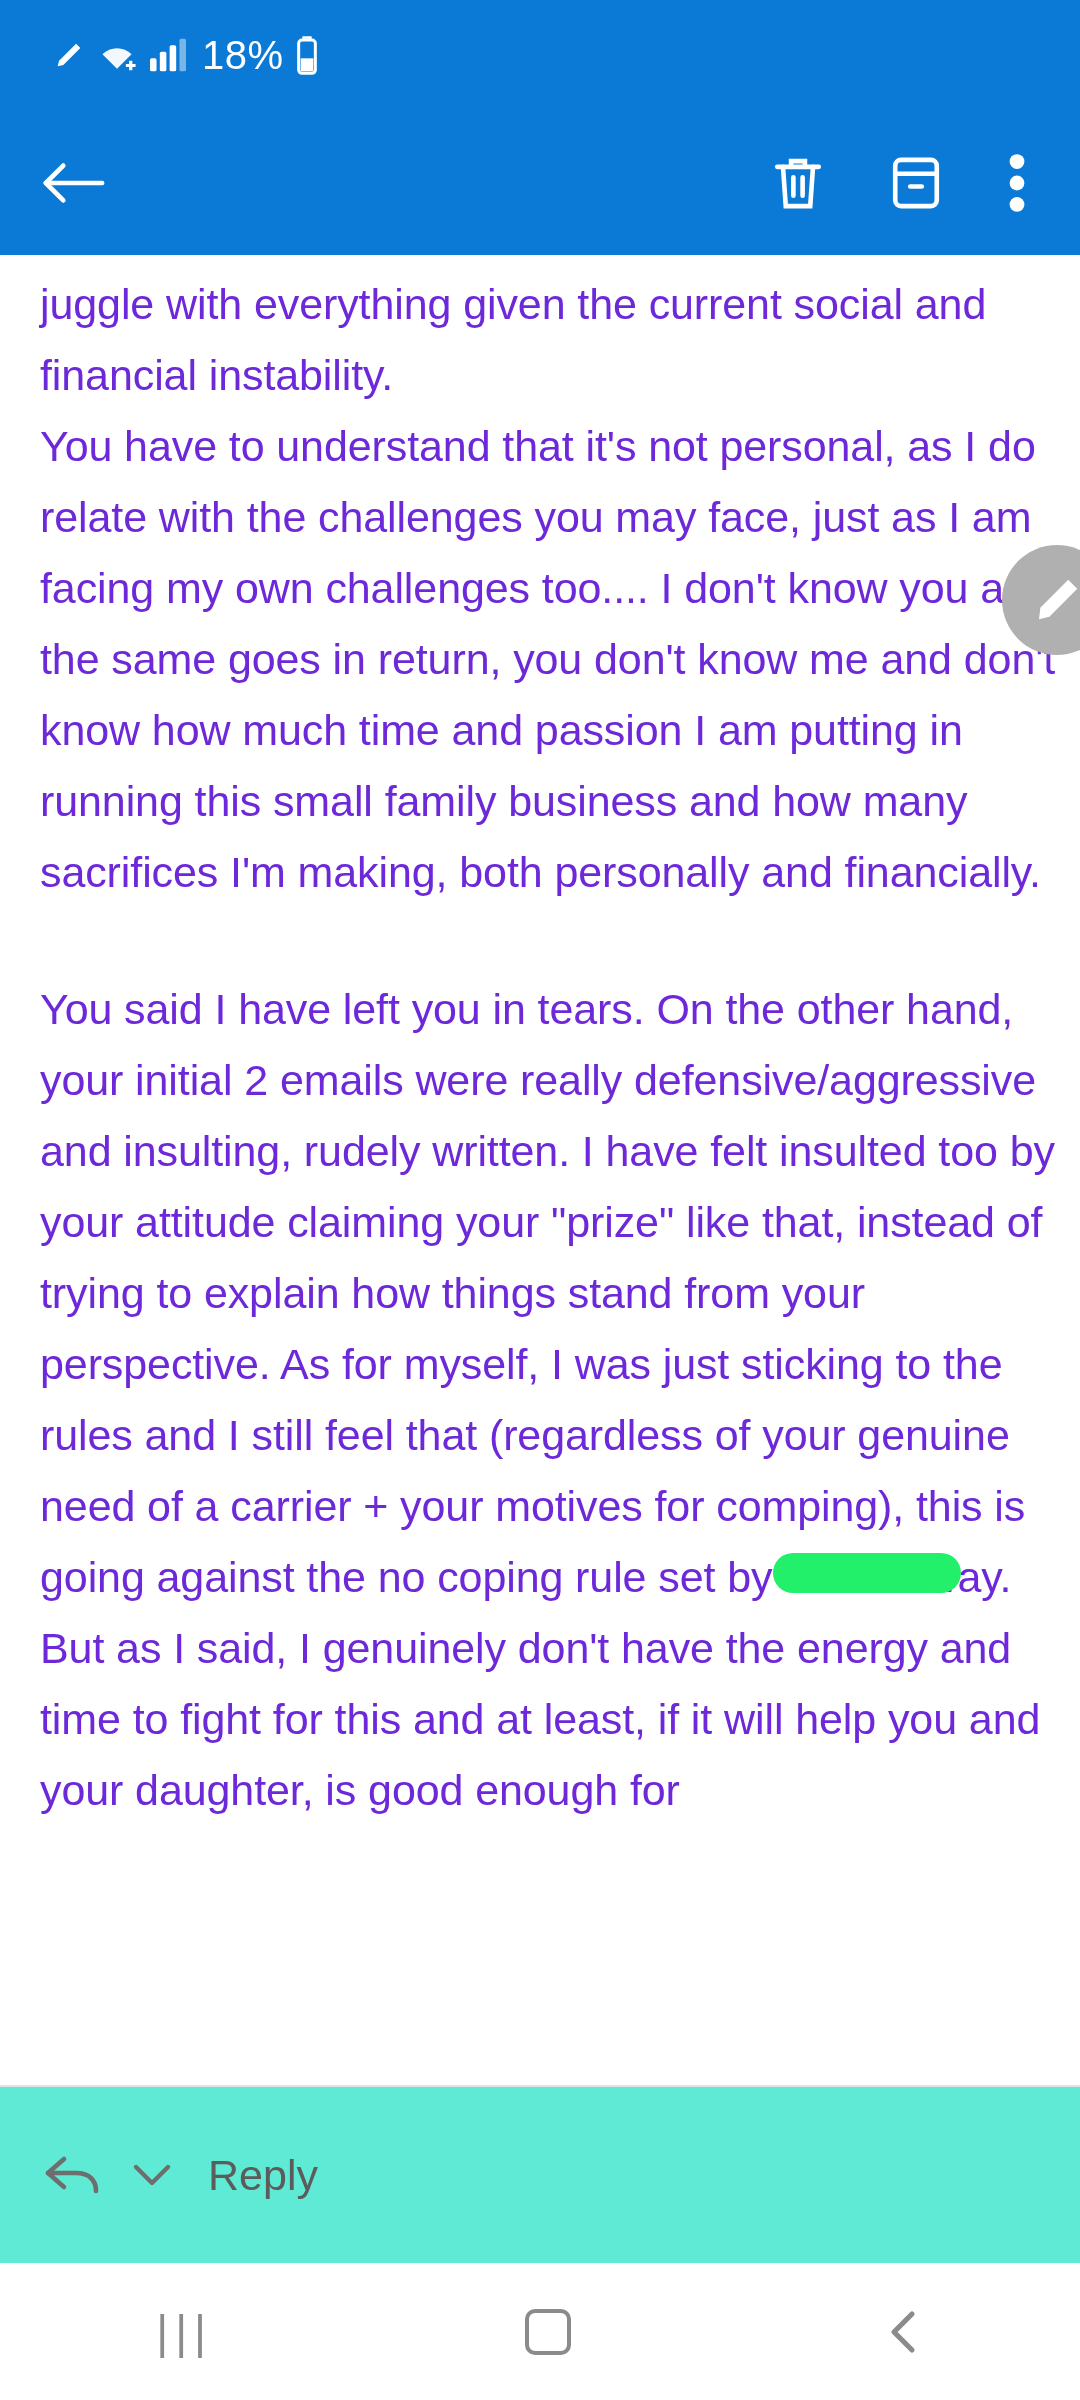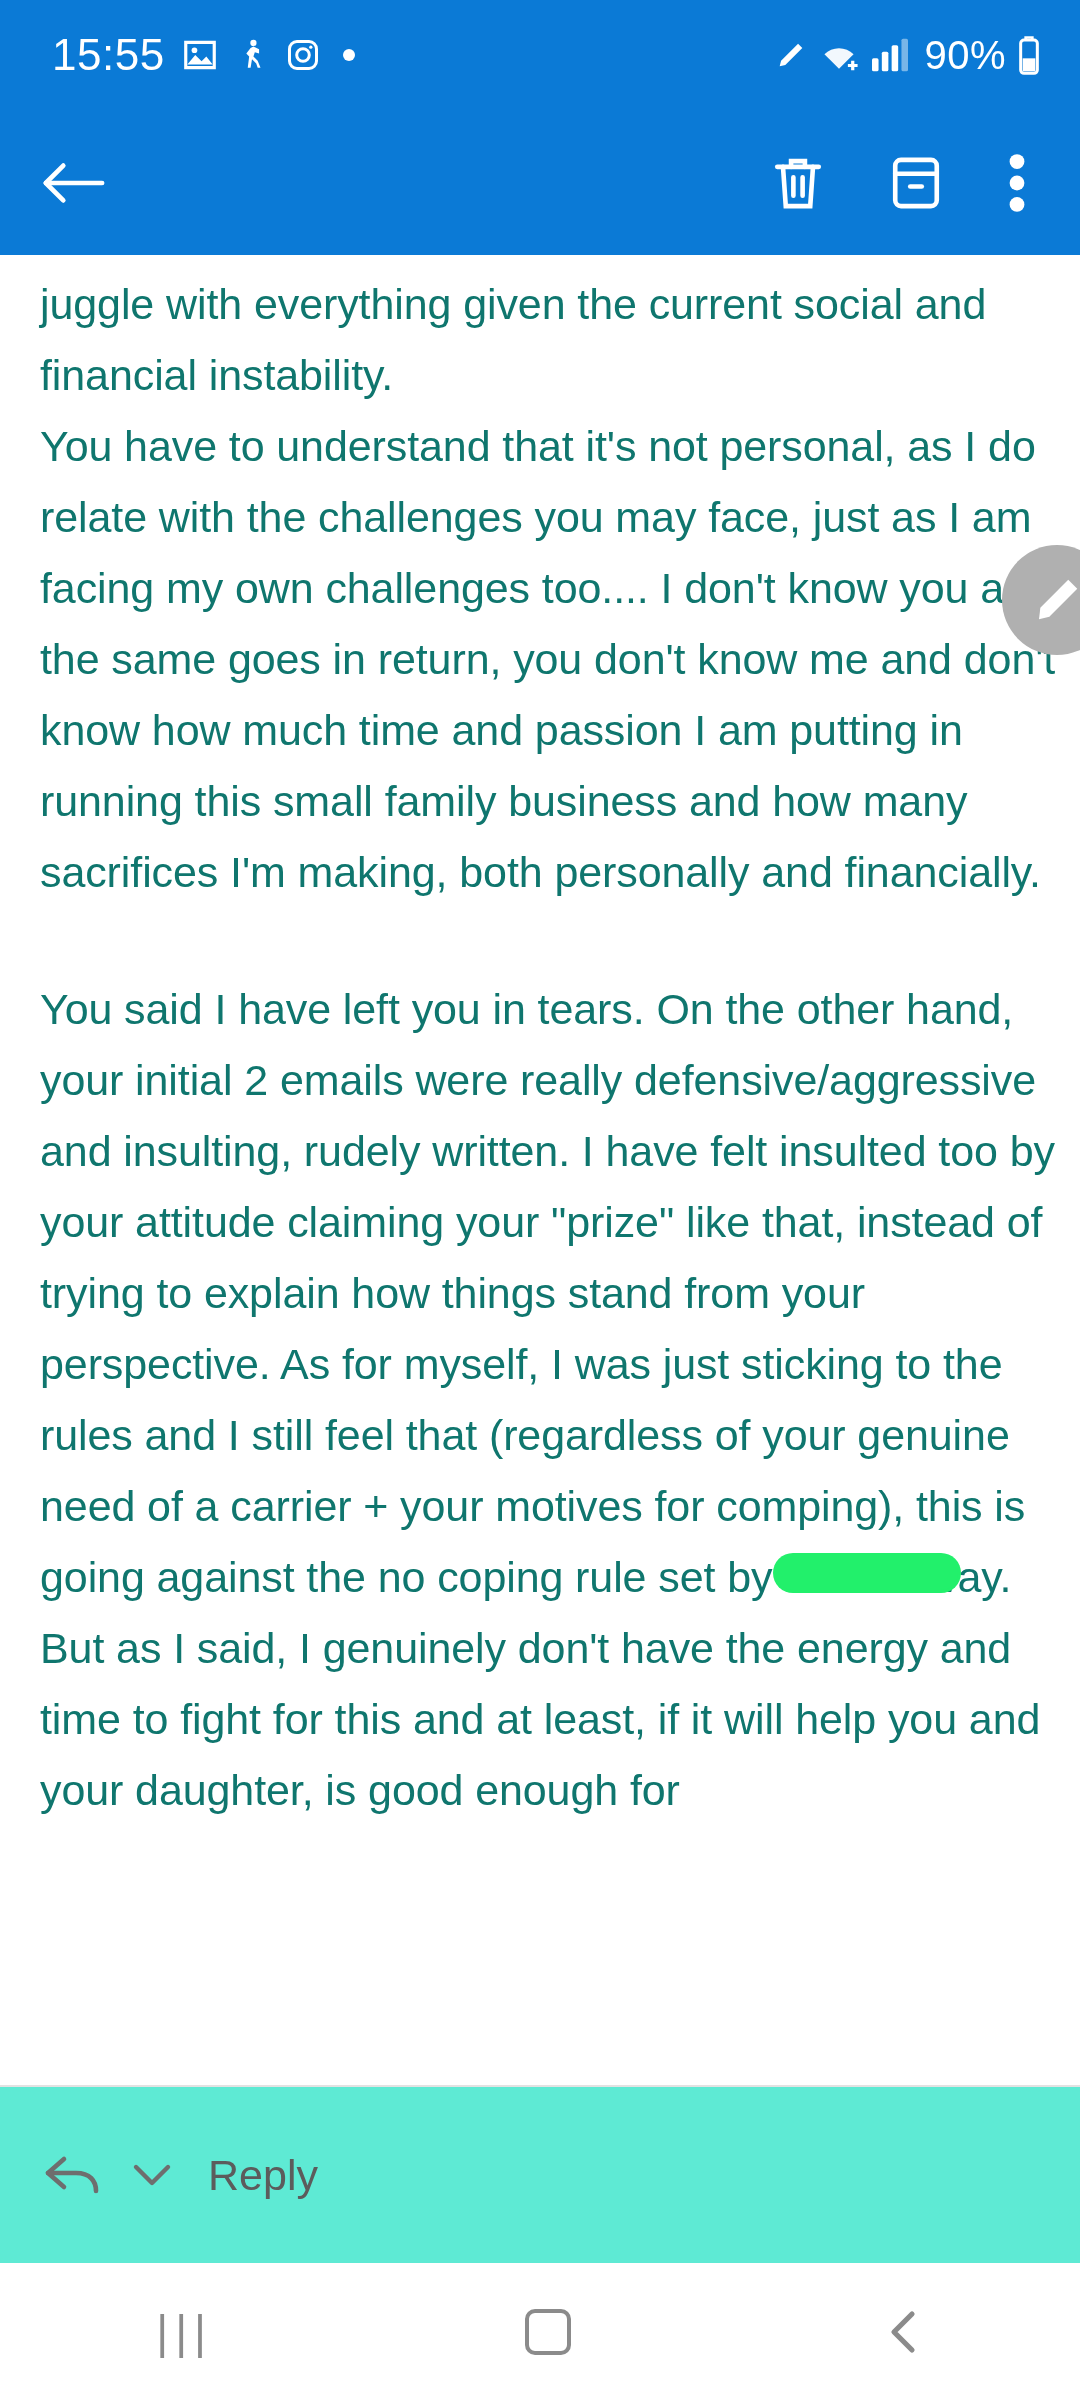--- a/index.html
+++ b/index.html
@@ -75,21 +75,21 @@
   .mail-scroll {
     position: relative;
     height: 1830px;
     overflow: hidden;
     background: #ffffff;
   }
   .mail-body {
     padding: 14px 24px 0 40px;
     font-size: 43px;
     line-height: 71px;
-    color: #0f766e;
+    color: #6d28d9;
     letter-spacing: -0.1px;
   }
   .mail-body p { margin: 0; }
   .para-gap { height: 66px; }
 
   .redaction {
     display: inline-block;
     position: relative;
     color: transparent;
     white-space: pre;
@@ -163,48 +163,20 @@
   .nav-home {
     width: 46px; height: 46px;
     border: 4px solid #8b8b8b;
     border-radius: 10px;
   }
 </style>
 </head>
 <body>
 
 <div class="status-bar">
-  <div class="status-left">
-    <span class="status-time">15:55</span>
-
-    <span>
-      <svg width="38" height="38" viewBox="0 0 24 24" fill="#ffffff">
-        <path d="M3 4h18v16H3z" fill="none" stroke="#ffffff" stroke-width="2"></path>
-        <circle cx="8.5" cy="9" r="1.8"></circle>
-        <path d="M4 18l5-6 4 4 3-3 4 5z"></path>
-      </svg>
-    </span>
-
-    <span>
-      <svg width="34" height="38" viewBox="0 0 24 24" fill="#ffffff">
-        <circle cx="13" cy="3.5" r="2.2"></circle>
-        <path d="M11 7l-3 4 2 2-1 8h2l1-6 3 3 1 3h2l-2-5-3-3 1-3 3 1V8l-4-2z"></path>
-      </svg>
-    </span>
-
-    <span>
-      <svg width="36" height="36" viewBox="0 0 24 24" fill="none" stroke="#ffffff" stroke-width="2">
-        <rect x="3" y="3" width="18" height="18" rx="5"></rect>
-        <circle cx="12" cy="12" r="4.2"></circle>
-        <circle cx="17.2" cy="6.8" r="1.1" fill="#ffffff" stroke="none"></circle>
-      </svg>
-    </span>
-
-    <span class="dot-icon"></span>
-  </div>
 
   <div class="status-right">
     <span>
       <svg width="34" height="34" viewBox="0 0 24 24" fill="#ffffff">
         <path d="M4 20l4-1L20 7l-3-3L5 16z"></path>
       </svg>
     </span>
     <span>
       <svg width="42" height="36" viewBox="0 0 26 22" fill="#ffffff">
         <path d="M13 19.5l-9-9a12.7 12.7 0 0 1 18 0z" opacity="0.95"></path>
@@ -212,21 +184,21 @@
       </svg>
     </span>
     <span>
       <svg width="40" height="36" viewBox="0 0 24 22" fill="#ffffff">
         <rect x="1" y="13" width="4" height="8" rx="1"></rect>
         <rect x="7" y="9" width="4" height="12" rx="1"></rect>
         <rect x="13" y="5" width="4" height="16" rx="1"></rect>
         <rect x="19" y="1" width="4" height="20" rx="1" opacity="0.45"></rect>
       </svg>
     </span>
-    <span class="battery-text">90%</span>
+    <span class="battery-text">18%</span>
     <span>
       <svg width="26" height="40" viewBox="0 0 14 24" fill="none" stroke="#ffffff" stroke-width="1.8">
         <rect x="2" y="3" width="10" height="20" rx="2"></rect>
         <path d="M5 3V1.5h4V3" stroke-width="1.6"></path>
         <rect x="3.2" y="14" width="7.6" height="7.8" fill="#ffffff" stroke="none"></rect>
       </svg>
     </span>
   </div>
 </div>
 

